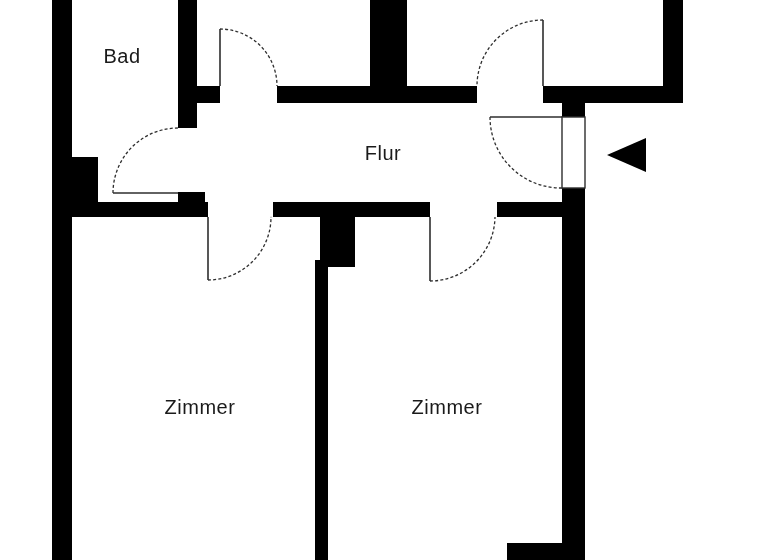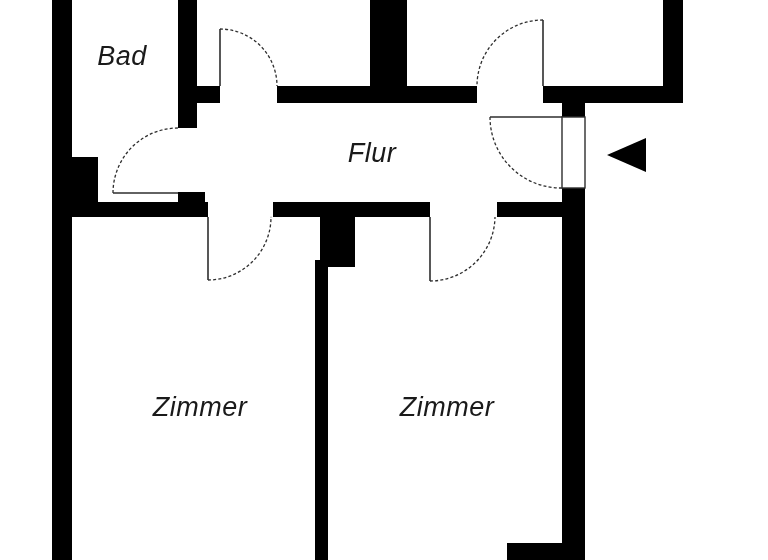--- a/index.html
+++ b/index.html
@@ -13,28 +13,27 @@
   .wall{
     position:absolute;
     background:var(--wall,#000);
   }
   #doors-layer{
     position:absolute;left:0;top:0;z-index:2;
   }
   .room-label{
     position:absolute;z-index:3;
     transform:translate(-50%,-50%);
-    font-size:27px;
+    font-size:20px;
     color:var(--text,#1a1a1a);
     white-space:nowrap;
     letter-spacing:0.5px;
-    font-style:italic;
   }
   #label-bad{left:122px;top:56px;}
-  #label-flur{left:372px;top:153px;}
+  #label-flur{left:383px;top:153px;}
   #label-zimmer-left{left:200px;top:407px;}
   #label-zimmer-right{left:447px;top:407px;}
 </style>
 </head>
 <body>
 
 <div class="plan" id="plan">
   <div class="wall" style="left: 52px; top: 0px; width: 20px; height: 560px;"></div>
     <div class="wall" style="left: 70px; top: 157px; width: 28px; height: 60px;"></div>
     <div class="wall" style="left: 52px; top: 202px; width: 156px; height: 15px;"></div>

